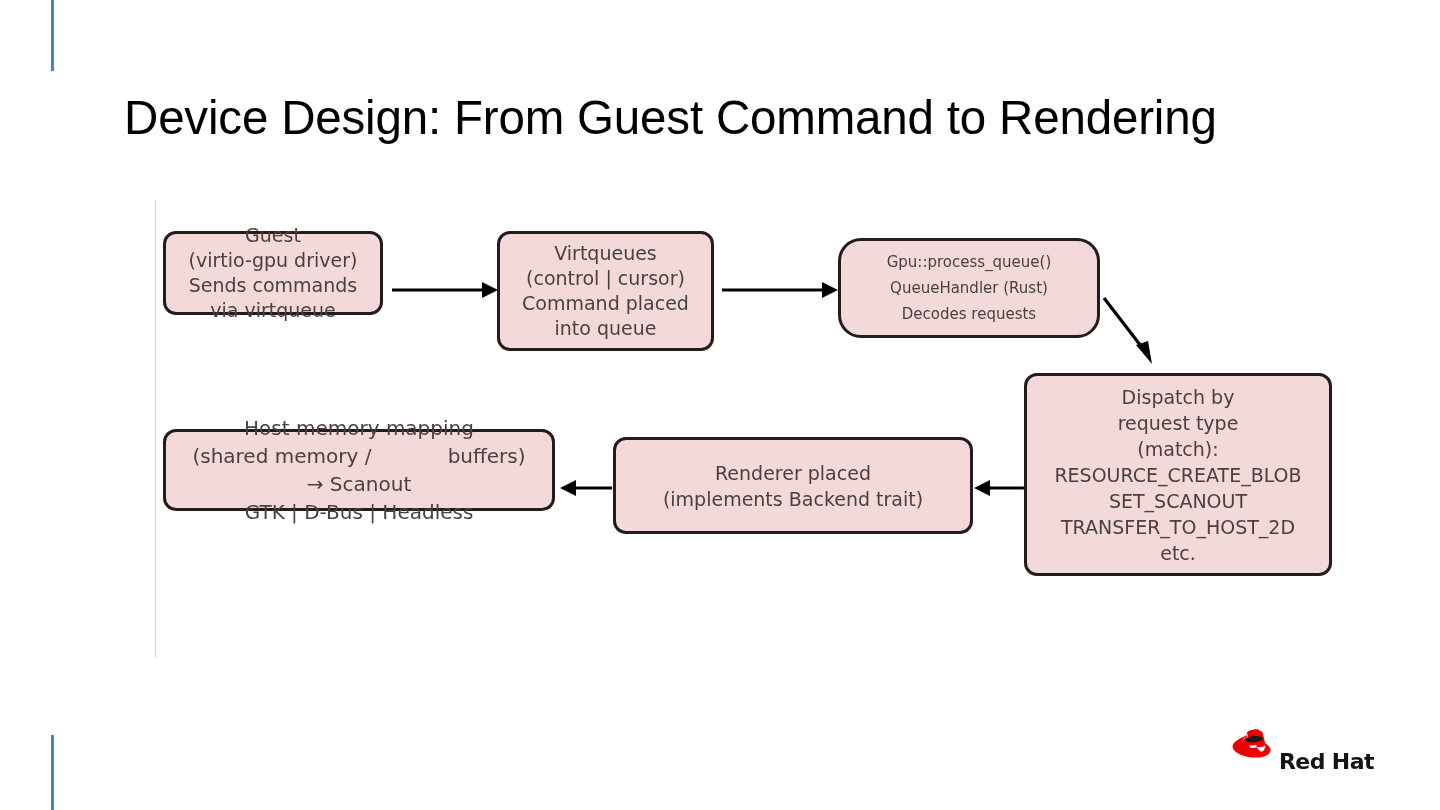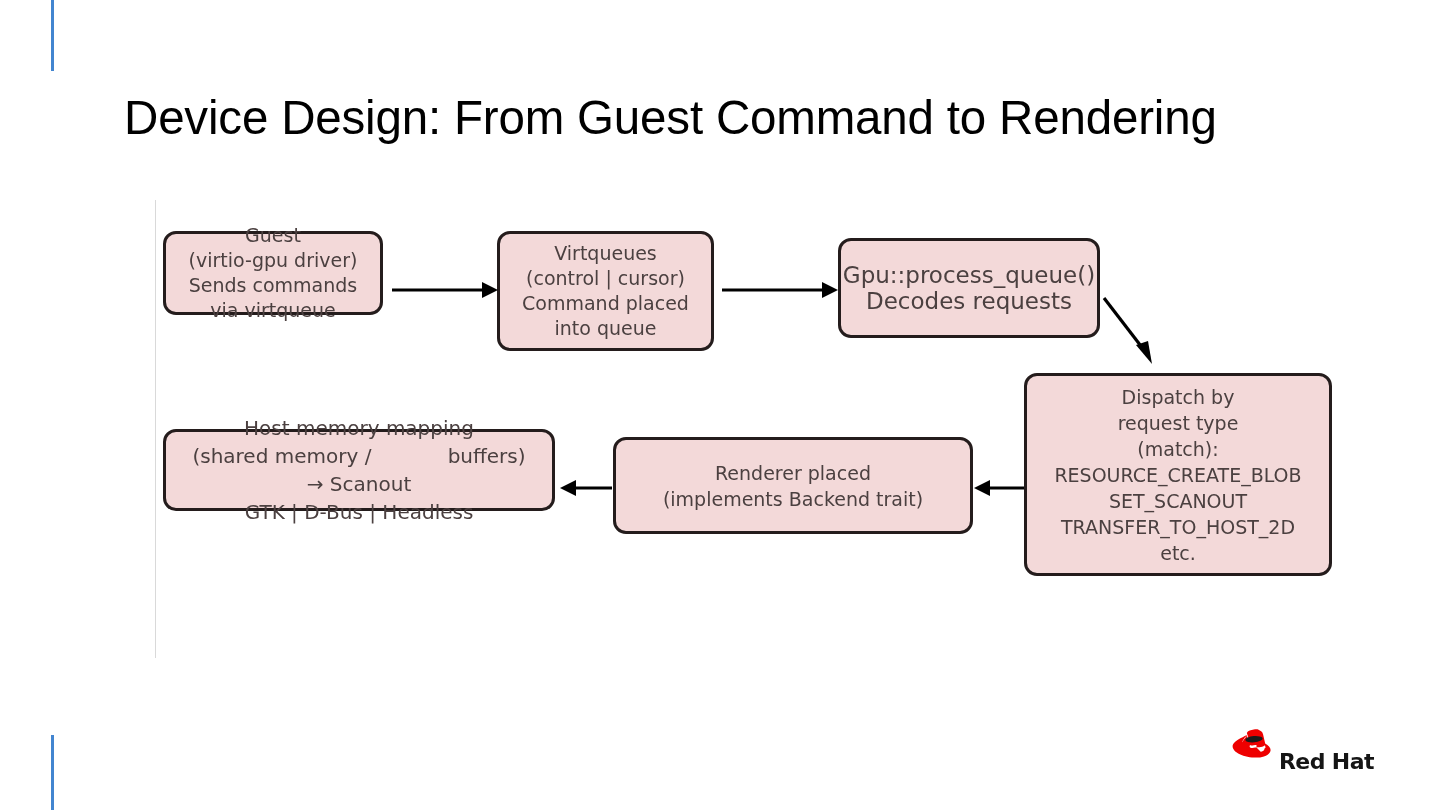--- a/index.html
+++ b/index.html
@@ -83,21 +83,21 @@
   }
   .node .line { white-space: pre; display: block; }
 
   #node-guest     { left: 163px;  top: 231px; width: 220px; height: 84px; }
   #node-virtq     { left: 497px;  top: 231px; width: 217px; height: 120px; }
   #node-gpu       { left: 838px;  top: 238px; width: 262px; height: 100px; }
   #node-dispatch  { left: 1024px; top: 373px; width: 308px; height: 203px; }
   #node-renderer  { left: 613px;  top: 437px; width: 360px; height: 97px; }
   #node-hostmem   { left: 163px;  top: 429px; width: 392px; height: 82px; }
 
-  #node-gpu      { font-size: 23px; line-height: 26px; }
+  #node-gpu      { font-size: 15px; line-height: 26px; border-radius: 23px; }
   #node-dispatch { font-size: 19px; line-height: 26px; }
   #node-renderer { font-size: 19px; line-height: 26px; }
   #node-hostmem  { font-size: 20px; line-height: 28px; }
 
   
   .arrow {
     position: absolute;
     overflow: visible;
   }
   .arrow path, .arrow line {
@@ -158,20 +158,21 @@
 
     <div class="node" id="node-virtq">
       <span class="line">Virtqueues</span>
       <span class="line">(control | cursor)</span>
       <span class="line">Command placed</span>
       <span class="line">into queue</span>
     </div>
 
     <div class="node" id="node-gpu">
       <span class="line">Gpu::process_queue()</span>
+      <span class="line">QueueHandler (Rust)</span>
       <span class="line">Decodes requests</span>
     </div>
 
     <div class="node" id="node-dispatch">
       <span class="line">Dispatch by</span>
       <span class="line">request type</span>
       <span class="line">(match):</span>
       <span class="line">RESOURCE_CREATE_BLOB</span>
       <span class="line">SET_SCANOUT</span>
       <span class="line">TRANSFER_TO_HOST_2D</span>

